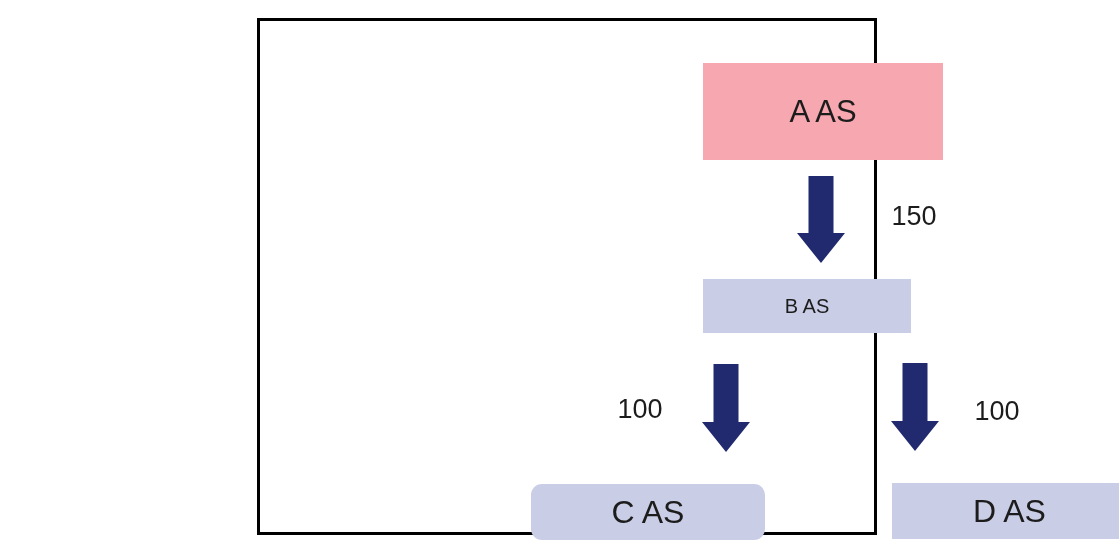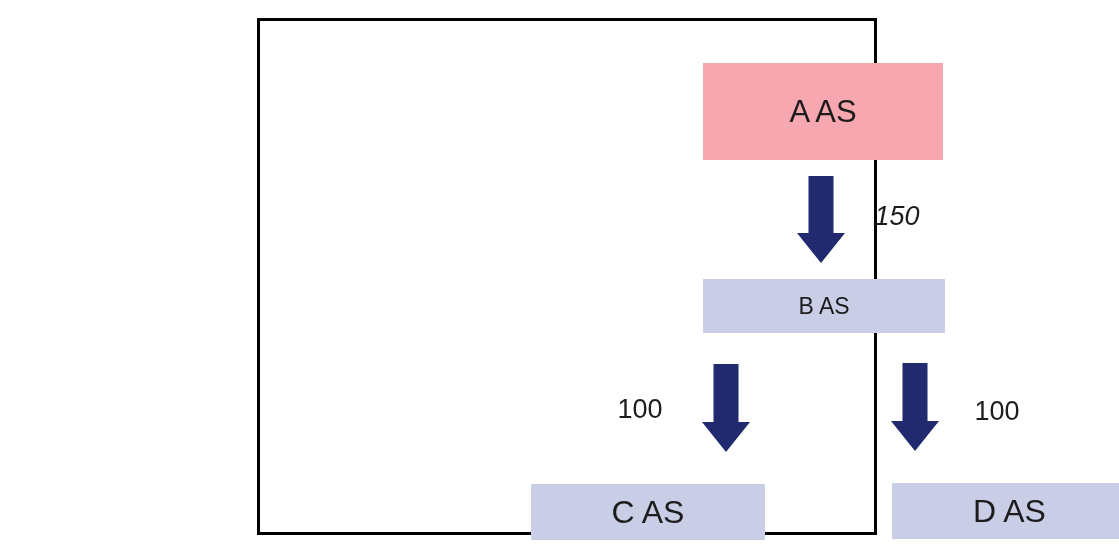--- a/index.html
+++ b/index.html
@@ -40,32 +40,33 @@
     top: 42px;
     width: 240px;
     height: 97px;
     background: var(--node-a-fill, #f6a7af);
     font-size: 31px;
     line-height: 45px;
   }
   .node-b {
     left: 443px;
     top: 258px;
-    width: 242px;
+    width: 208px;
     height: 54px;
     background: var(--node-fill, #c9cde5);
-    font-size: 23px;
+    font-size: 20px;
   }
   .node-c {
     left: 271px;
     top: 463px;
     width: 234px;
     height: 56px;
     background: var(--node-fill, #c9cde5);
     font-size: 32px;
+    border-radius: 11px;
   }
   .node-d {
     left: 632px;
     top: 462px;
     width: 235px;
     height: 56px;
     background: var(--node-fill, #c9cde5);
     font-size: 32px;
   }
   .arrow {
@@ -76,21 +77,21 @@
   .arrow-bc { left: 442px; top: 343px; width: 48px; height: 88px; }
   .arrow-bd { left: 631px; top: 342px; width: 48px; height: 88px; }
   .edge-label {
     position: absolute;
     color: var(--text, #1c1c1c);
     font-size: 27px;
     line-height: 28px;
     width: 60px;
     text-align: center;
   }
-  .label-ab { left: 607px; top: 181px; font-style: italic; }
+  .label-ab { left: 624px; top: 181px; }
   .label-bc { left: 350px; top: 374px; }
   .label-bd { left: 707px; top: 376px; }
 </style>
 </head>
 <body>
 
 <div class="canvas">
   <div class="frame">
 
     <div class="node node-a">

